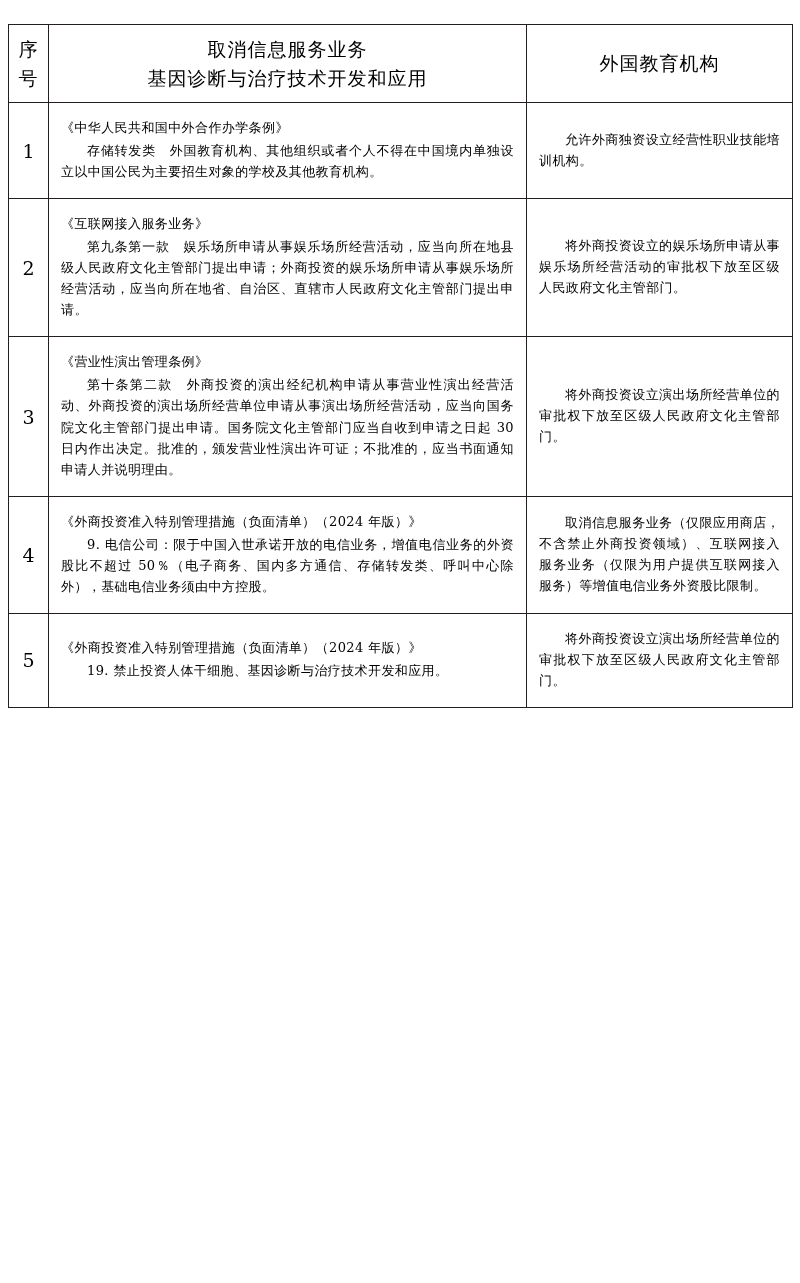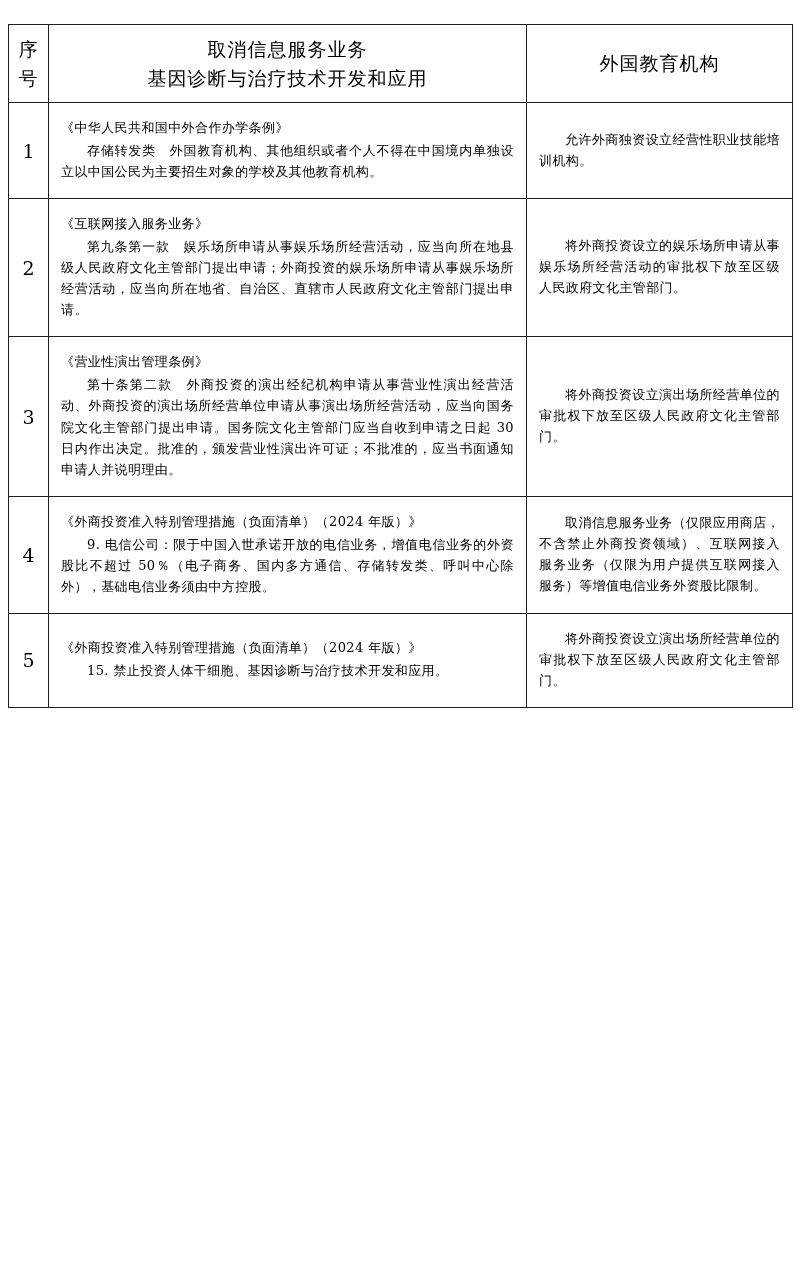--- a/index.html
+++ b/index.html
@@ -141,21 +141,21 @@
           <p class="reg-body">9. 电信公司：限于中国入世承诺开放的电信业务，增值电信业务的外资股比不超过 50％（电子商务、国内多方通信、存储转发类、呼叫中心除外），基础电信业务须由中方控股。</p>
         </td>
         <td class="cell-adj">
           <p class="adj-body">取消信息服务业务（仅限应用商店，不含禁止外商投资领域）、互联网接入服务业务（仅限为用户提供互联网接入服务）等增值电信业务外资股比限制。</p>
         </td>
       </tr>
       <tr>
         <td class="cell-no">5</td>
         <td class="cell-reg">
           <p class="reg-title">《外商投资准入特别管理措施（负面清单）（2024 年版）》</p>
-          <p class="reg-body">15. 禁止投资人体干细胞、基因诊断与治疗技术开发和应用。</p>
+          <p class="reg-body">19. 禁止投资人体干细胞、基因诊断与治疗技术开发和应用。</p>
         </td>
         <td class="cell-adj">
           <p class="adj-body">将外商投资设立演出场所经营单位的审批权下放至区级人民政府文化主管部门。</p>
         </td>
       </tr>
     </tbody>
   </table>
 </div>
 
 </body></html>

